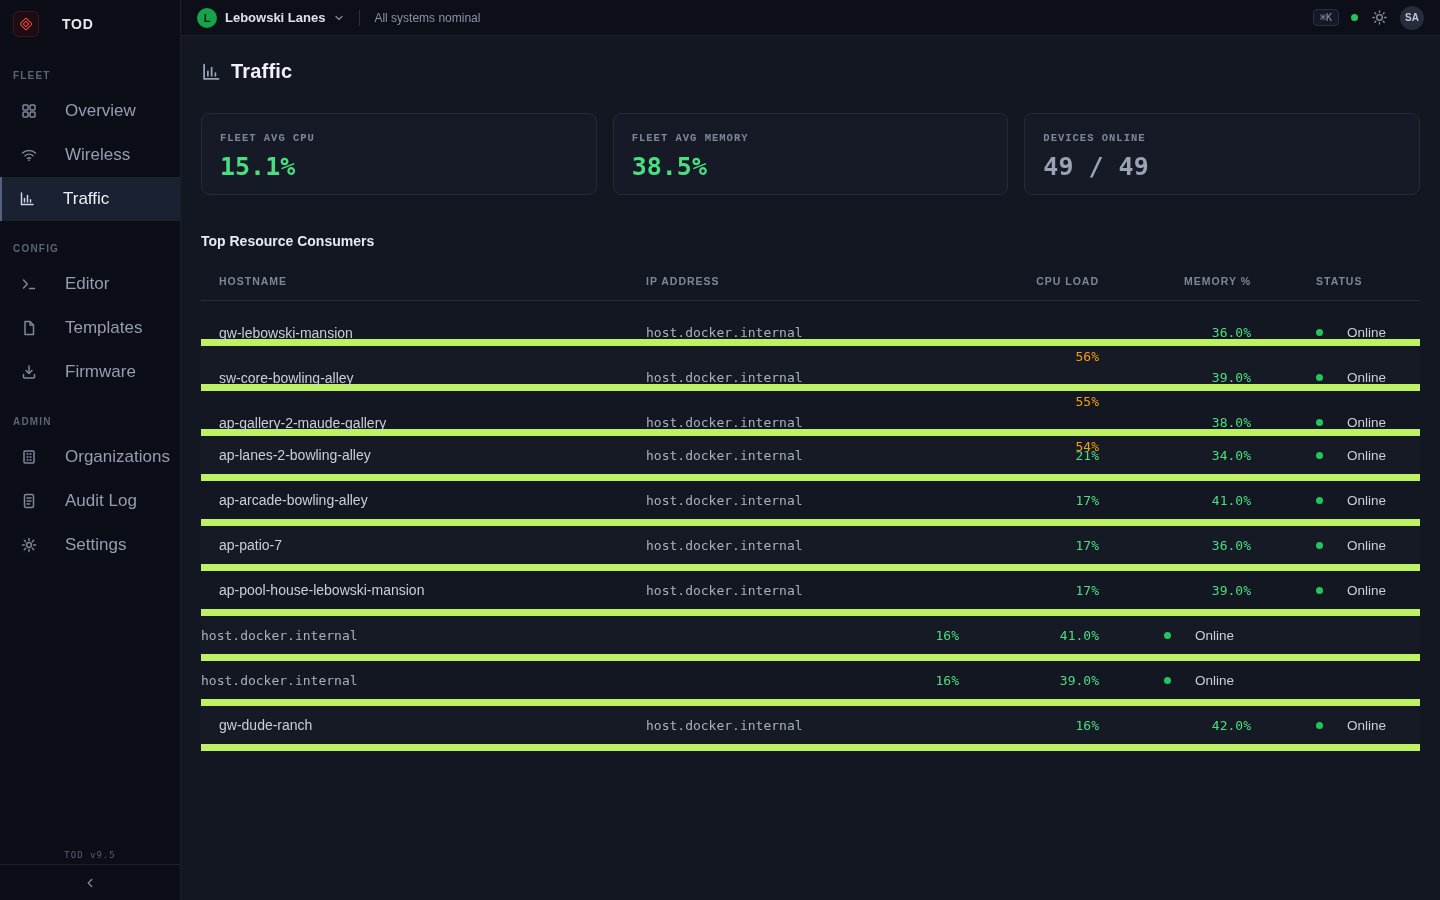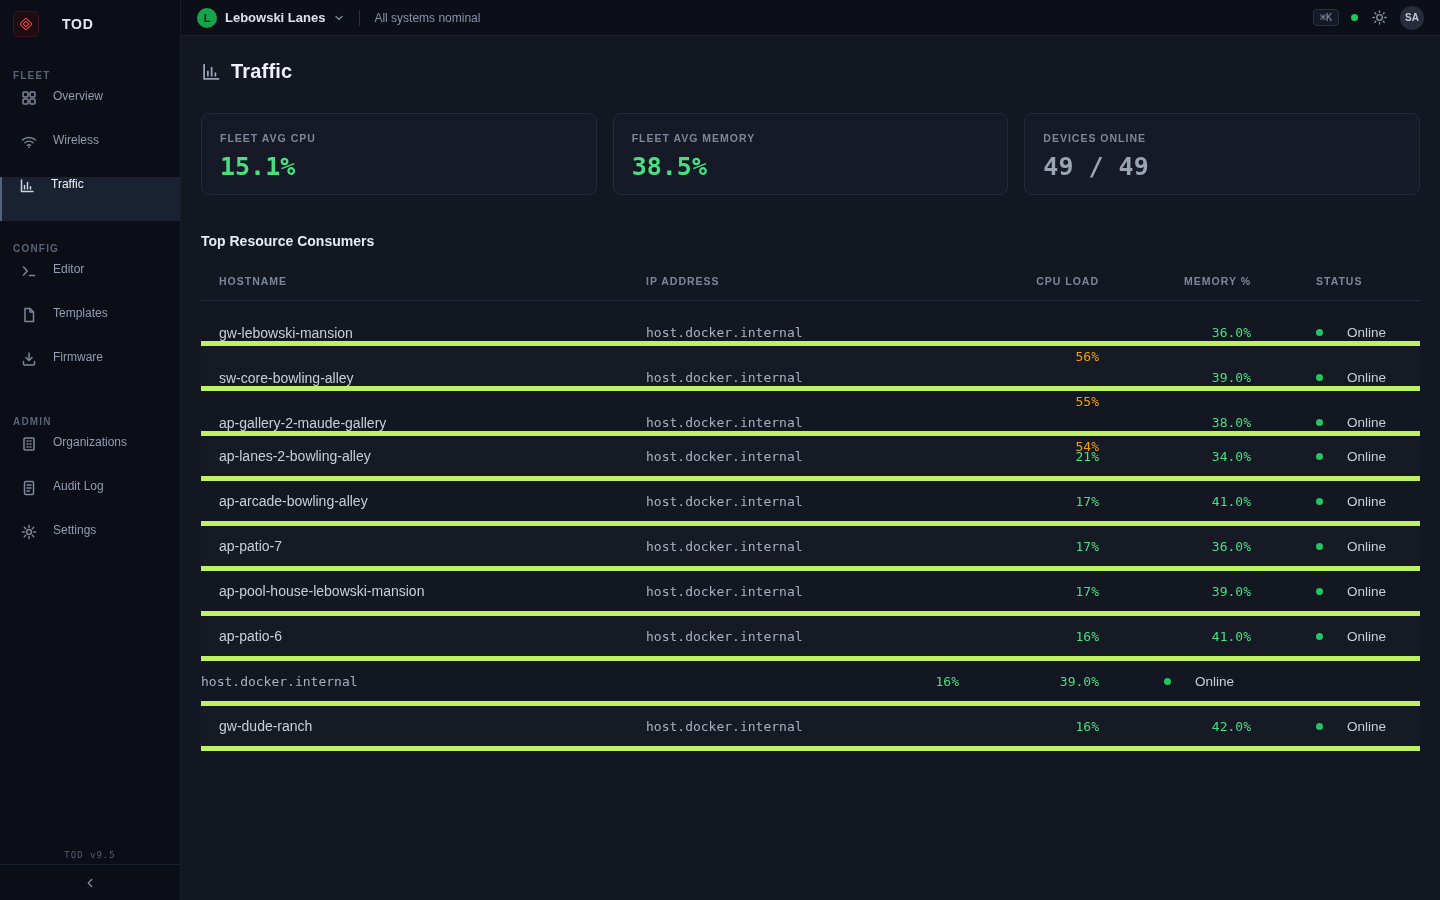--- a/index.html
+++ b/index.html
@@ -6,21 +6,21 @@
   html,body { width:1440px; height:900px; overflow:hidden; background:#131722; font-family:"Liberation Sans", sans-serif; }
   .app { display:flex; width:1440px; height:900px; }
 
   
   .sidebar { width:180px; height:900px; background:#0b0e16; display:flex; flex-direction:column; position:relative; flex-shrink:0; }
   .logo-row { display:flex; align-items:center; gap:23px; padding:12px 13px; height:48px; cursor:pointer; }
   .logo-mark { width:26px; height:26px; border-radius:6px; background:#1c0d13; border:1px solid #43151e; display:flex; align-items:center; justify-content:center; }
   .logo-text { color:#e7eaf0; font-weight:700; font-size:14px; letter-spacing:0.8px; }
   .nav { flex:1; }
   .nav-section-label { color:#5b6375; font-size:10px; letter-spacing:1.2px; font-weight:700; padding:0 0 0 13px; margin-top:22px; margin-bottom:8px; }
-  .nav-item { display:flex; align-items:flex-start; gap:16px; height:44px; padding-left:18px; color:#959db0; font-size:12px; cursor:pointer; border-left:2px solid transparent; }
+  .nav-item { display:flex; align-items:center; gap:28px; height:44px; padding-left:18px; color:#959db0; font-size:17px; cursor:pointer; border-left:2px solid transparent; }
   .nav-item .nicon { width:17px; height:17px; display:flex; align-items:center; justify-content:center; color:#7d869a; }
   .nav-item.active { background:#1a2130; color:#eef1f7; border-left:2px solid #55627e; padding-left:16px; }
   .nav-item.active .nicon { color:#cdd4e2; }
   .sidebar-version { position:absolute; bottom:40px; width:100%; text-align:center; font-family:"DejaVu Sans Mono", monospace; font-size:9px; color:#596074; letter-spacing:1px; }
   .sidebar-collapse { position:absolute; bottom:0; width:100%; height:36px; border-top:1px solid #1a1f2c; display:flex; align-items:center; justify-content:center; color:#7d869a; cursor:pointer; }
 
   
   .main { flex:1; display:flex; flex-direction:column; border-left:1px solid #1a1f2c; }
   .topbar { height:36px; background:#0c0f18; border-bottom:1px solid #1a1f2c; display:flex; align-items:center; justify-content:space-between; padding:0 16px 0 16px; }
   .topbar-left { display:flex; align-items:center; gap:14px; }
@@ -36,33 +36,33 @@
   .icon-btn { width:18px; height:18px; color:#8a92a6; cursor:pointer; display:flex; align-items:center; justify-content:center; }
   .avatar { width:24px; height:24px; border-radius:50%; background:#262c3c; color:#c3c9d6; font-size:10px; font-weight:700; display:flex; align-items:center; justify-content:center; cursor:pointer; }
 
   .content { flex:1; padding:24px 20px 0 20px; overflow:hidden; }
   .page-title-row { display:flex; align-items:center; gap:10px; margin-bottom:30px; }
   .page-title-row .ticon { color:#9aa2b5; display:flex; }
   .page-title { color:#f0f2f7; font-size:20px; font-weight:700; letter-spacing:0.2px; }
 
   .stats { display:flex; gap:16px; margin-bottom:38px; }
   .stat-card { flex:1; background:#161a26; border:1px solid #242a3a; border-radius:8px; padding:18px 18px 16px 18px; height:82px; }
-  .stat-label { color:#7e8798; font-size:10.5px; letter-spacing:1px; font-weight:700; }
+  .stat-label { color:#7e8798; font-size:10.5px; letter-spacing:1px; font-weight:700;font-family:Liberation Mono, monospace; }
   .stat-value { font-family:"DejaVu Sans Mono", monospace; font-size:25px; font-weight:700; margin-top:8px; }
 
   .section-title { color:#e6eaf1; font-size:14px; font-weight:700; margin-bottom:12px; }
 
   .table { width:100%; }
   .thead, .trow { display:grid; grid-template-columns:445px 313px 140px 152px 1fr; align-items:center; }
   .thead { height:40px; border-bottom:1px solid #262c3c; }
   .th { color:#7e8798; font-size:10.5px; letter-spacing:1px; font-weight:700; }
   .th-host { padding-left:18px; }
   .th-cpu, .th-mem { text-align:right; }
   .th-status { padding-left:65px; }
-  .trow { height:45px; border-bottom:5px solid #bef264; cursor:pointer; }
+  .trow { height:45px; border-bottom:7px solid #bef264; cursor:pointer; }
   .trow:nth-child(even) { background:rgba(255,255,255,0.015); }
   .td-host { color:#c9cfda; font-size:14px; padding-left:18px; }
   .td-ip { color:#a8b0bf; font-size:13px; font-family:"DejaVu Sans Mono", monospace; }
   .td-cpu, .td-mem { text-align:right; font-family:"DejaVu Sans Mono", monospace; font-size:13px; }
   .td-mem { color:var(--cpu-normal,#4ade80); }
   .cpu-high { color:var(--cpu-high,#f59e0b);margin-top:48px; }
   .cpu-normal { color:var(--cpu-normal,#4ade80); }
   .td-status { padding-left:65px; display:flex; align-items:center; gap:24px; color:#c9cfda; font-size:13.5px; }
   .dot { width:7px; height:7px; border-radius:50%; background:var(--status-online,#22c55e); flex-shrink:0; }
 </style>
@@ -333,21 +333,20 @@
     <div class="td td-ip">host.docker.internal</div>
     <div class="td td-cpu cpu-normal">17%</div>
     <div class="td td-mem">39.0%</div>
     <div class="td td-status">
       <span class="dot"></span>
       <span>Online</span>
     </div>
   </div>
 
   <div class="trow">
-    <div class="td td-host">ap-patio-6</div>
     <div class="td td-ip">host.docker.internal</div>
     <div class="td td-cpu cpu-normal">16%</div>
     <div class="td td-mem">41.0%</div>
     <div class="td td-status">
       <span class="dot"></span>
       <span>Online</span>
     </div>
   </div>
 
   <div class="trow">

